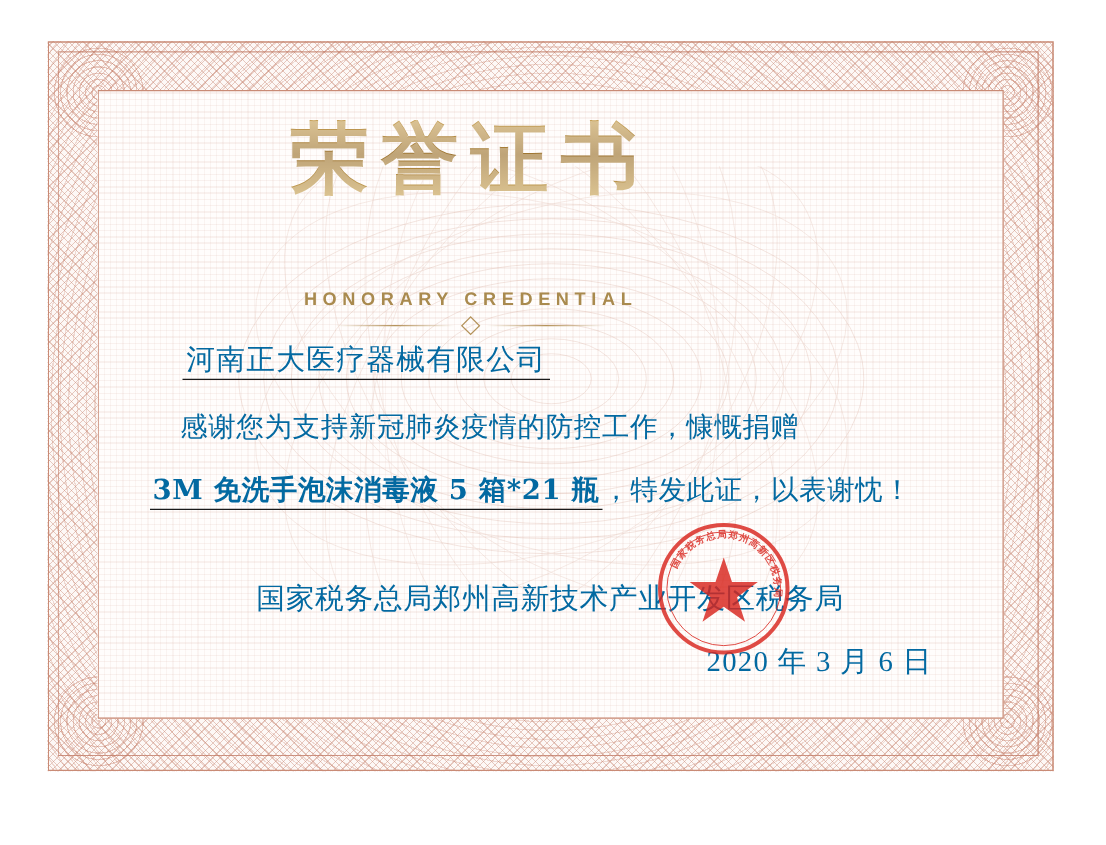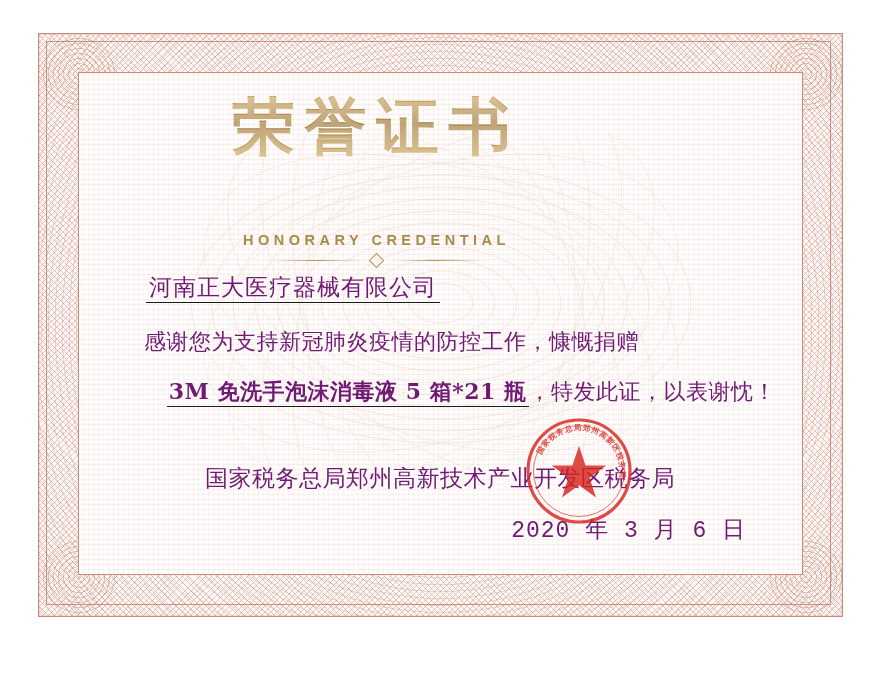--- a/index.html
+++ b/index.html
@@ -151,21 +151,21 @@
     transform: rotate(45deg);
     border: 1px solid #b4925a;
   }
 
   
   #cert-body {
     position: absolute;
     left: 108px;
     top: 272px;
     width: 668px;
-    color: #701a75;
+    color: #0369a1;
   }
 
   #recipient-line {
     font-size: 23px;
     letter-spacing: 1px;
     padding-left: 38px;
     padding-bottom: 2px;
   }
   #recipient-name {
     border-bottom: 1.6px solid #1a1a1a;
@@ -180,21 +180,20 @@
     padding-left: 36px;
     font-family: Liberation Sans, sans-serif;
   }
 
   #donation-line {
     margin-top: 20px;
     font-size: 22px;
     letter-spacing: 0.5px;
     padding-left: 12px;
     font-family: "DejaVu Serif", serif;
-    text-align: right;
   }
   #donation-item {
     border-bottom: 1.6px solid #1a1a1a;
     padding: 0 2px 2px 2px;
     font-weight: bold;
   }
 
   #issuer-line {
     margin-top: 56px;
     font-size: 23px;
@@ -203,21 +202,21 @@
     padding-right: 4px;
     font-family: "DejaVu Serif", serif;
   }
 
   #date-line {
     margin-top: 20px;
     font-size: 23px;
     letter-spacing: 1px;
     text-align: right;
     padding-right: 30px;
-    font-family: Liberation Mono, monospace;
+    font-family: Liberation Serif, serif;
   }
 
   
   #official-seal {
     position: absolute;
     left: 524px;
     top: 416px;
     width: 110px;
     height: 110px;
     pointer-events: none;

